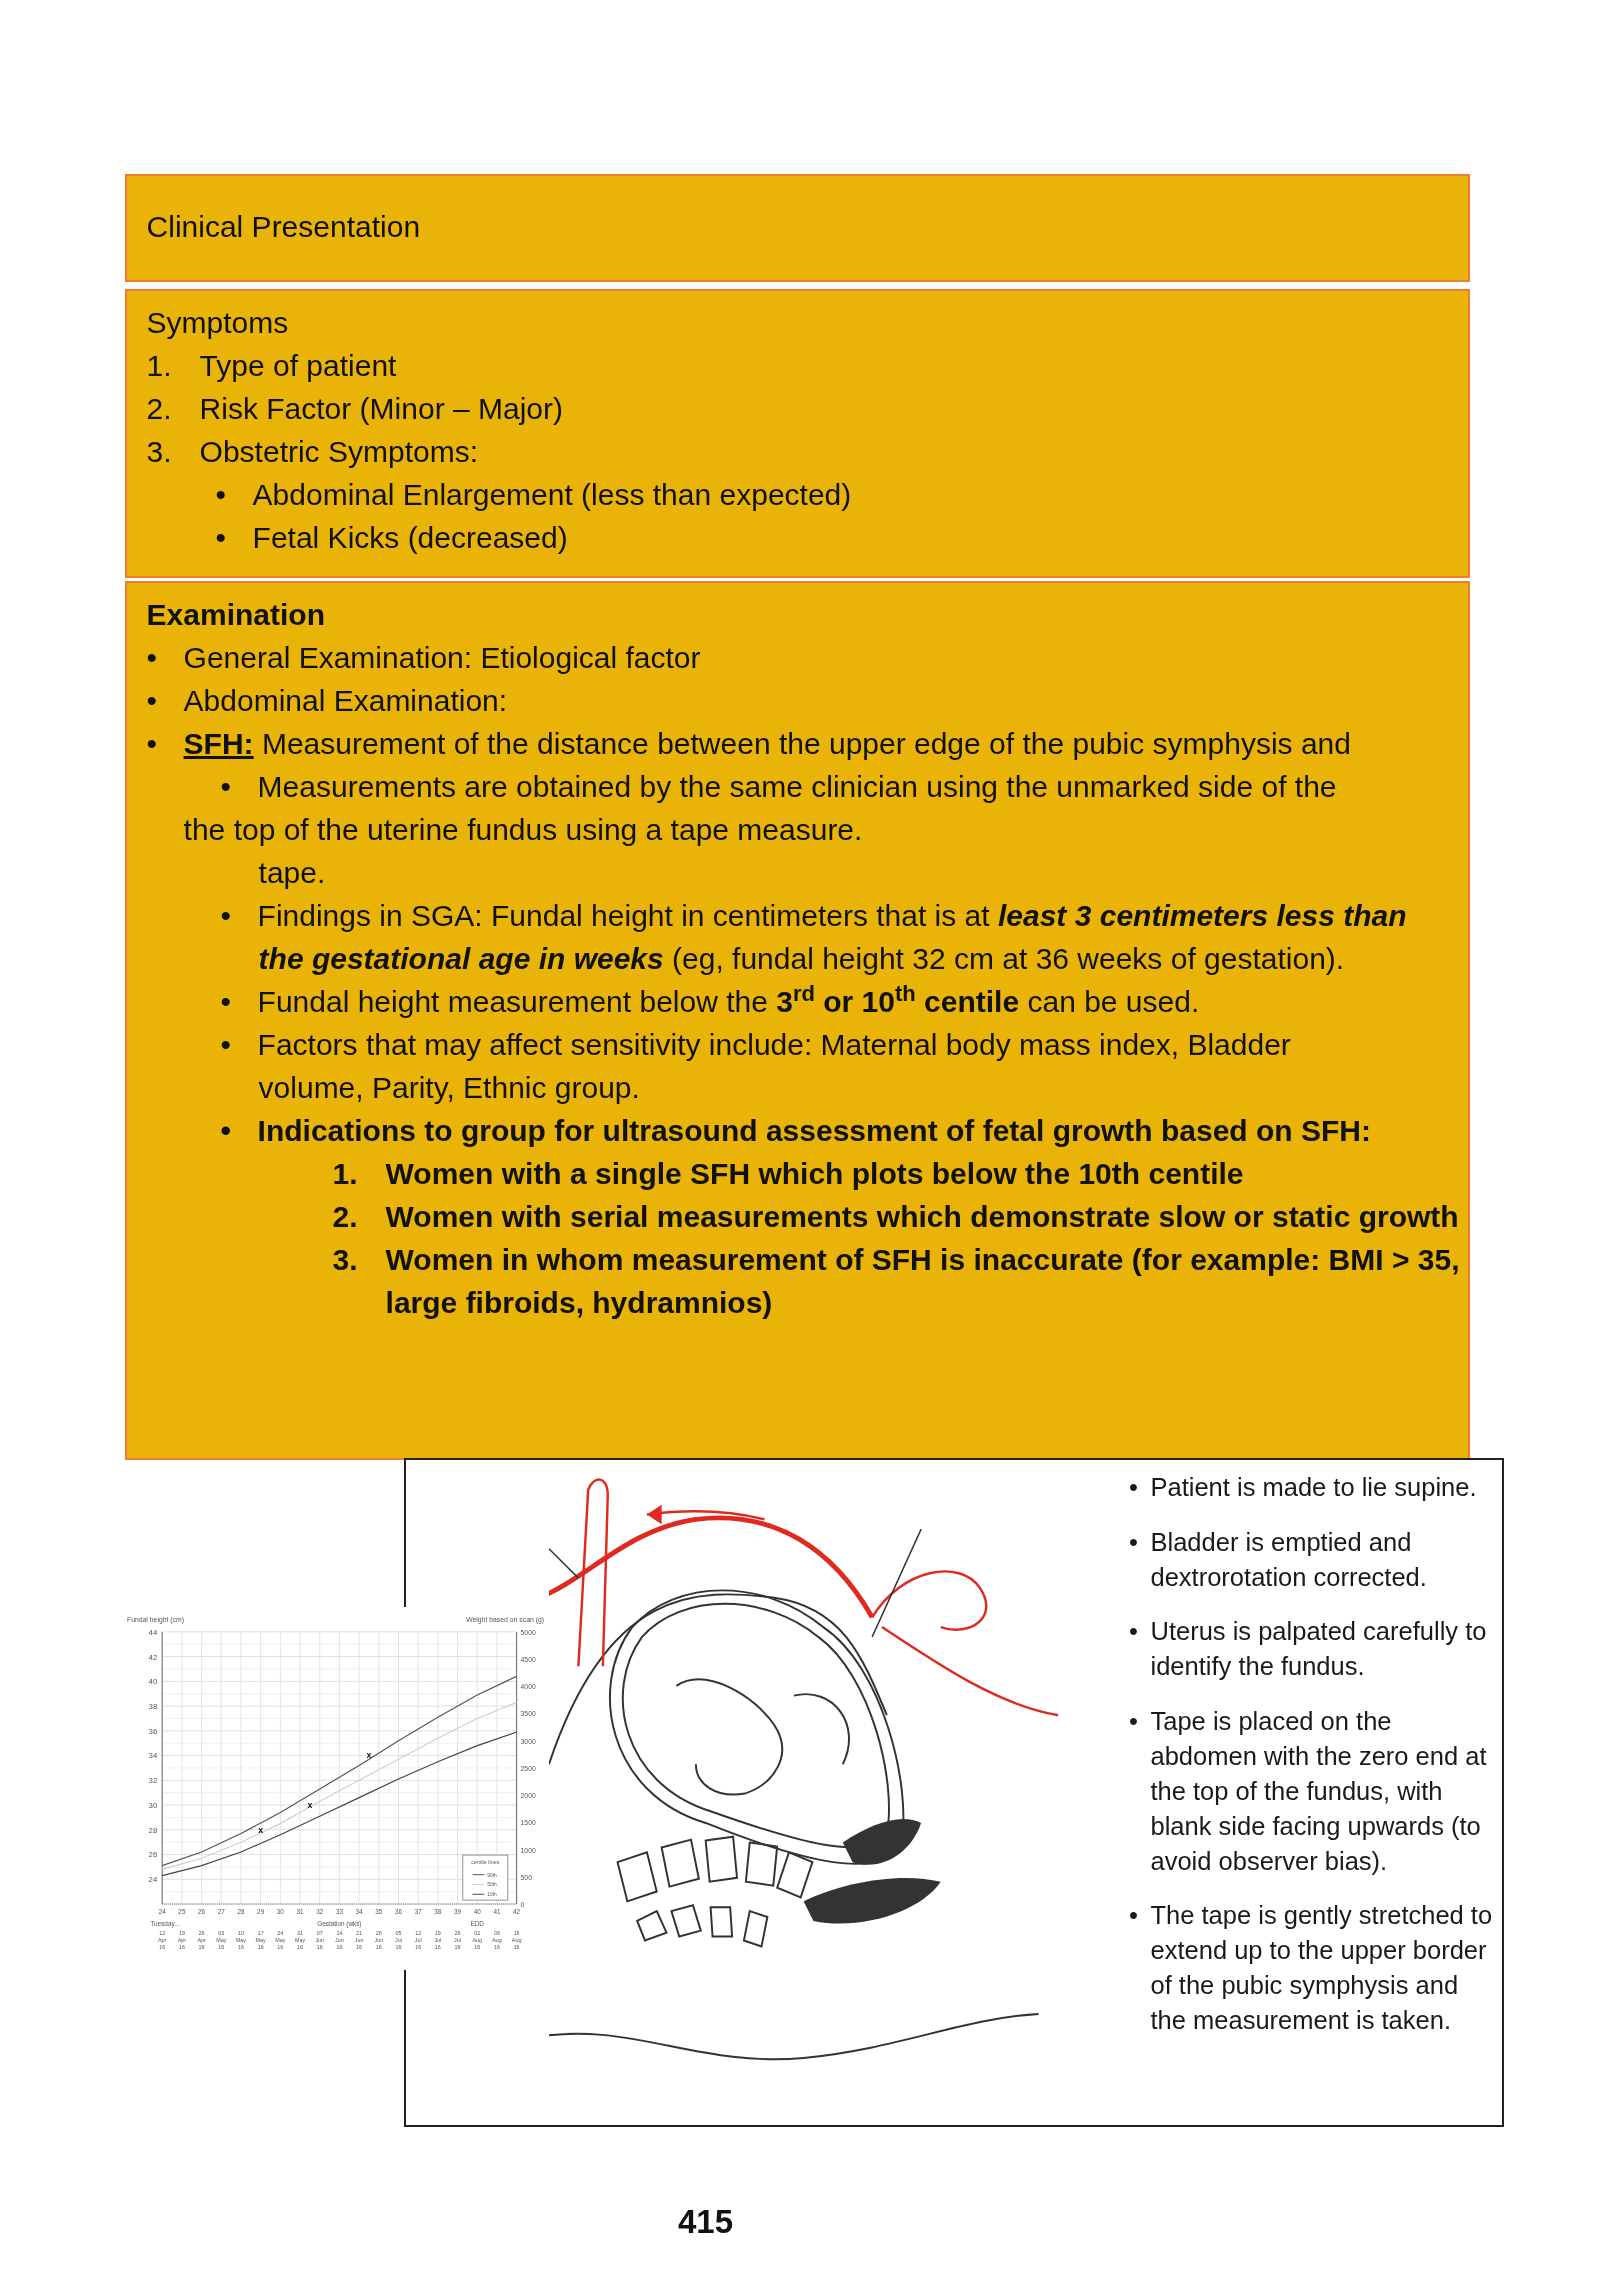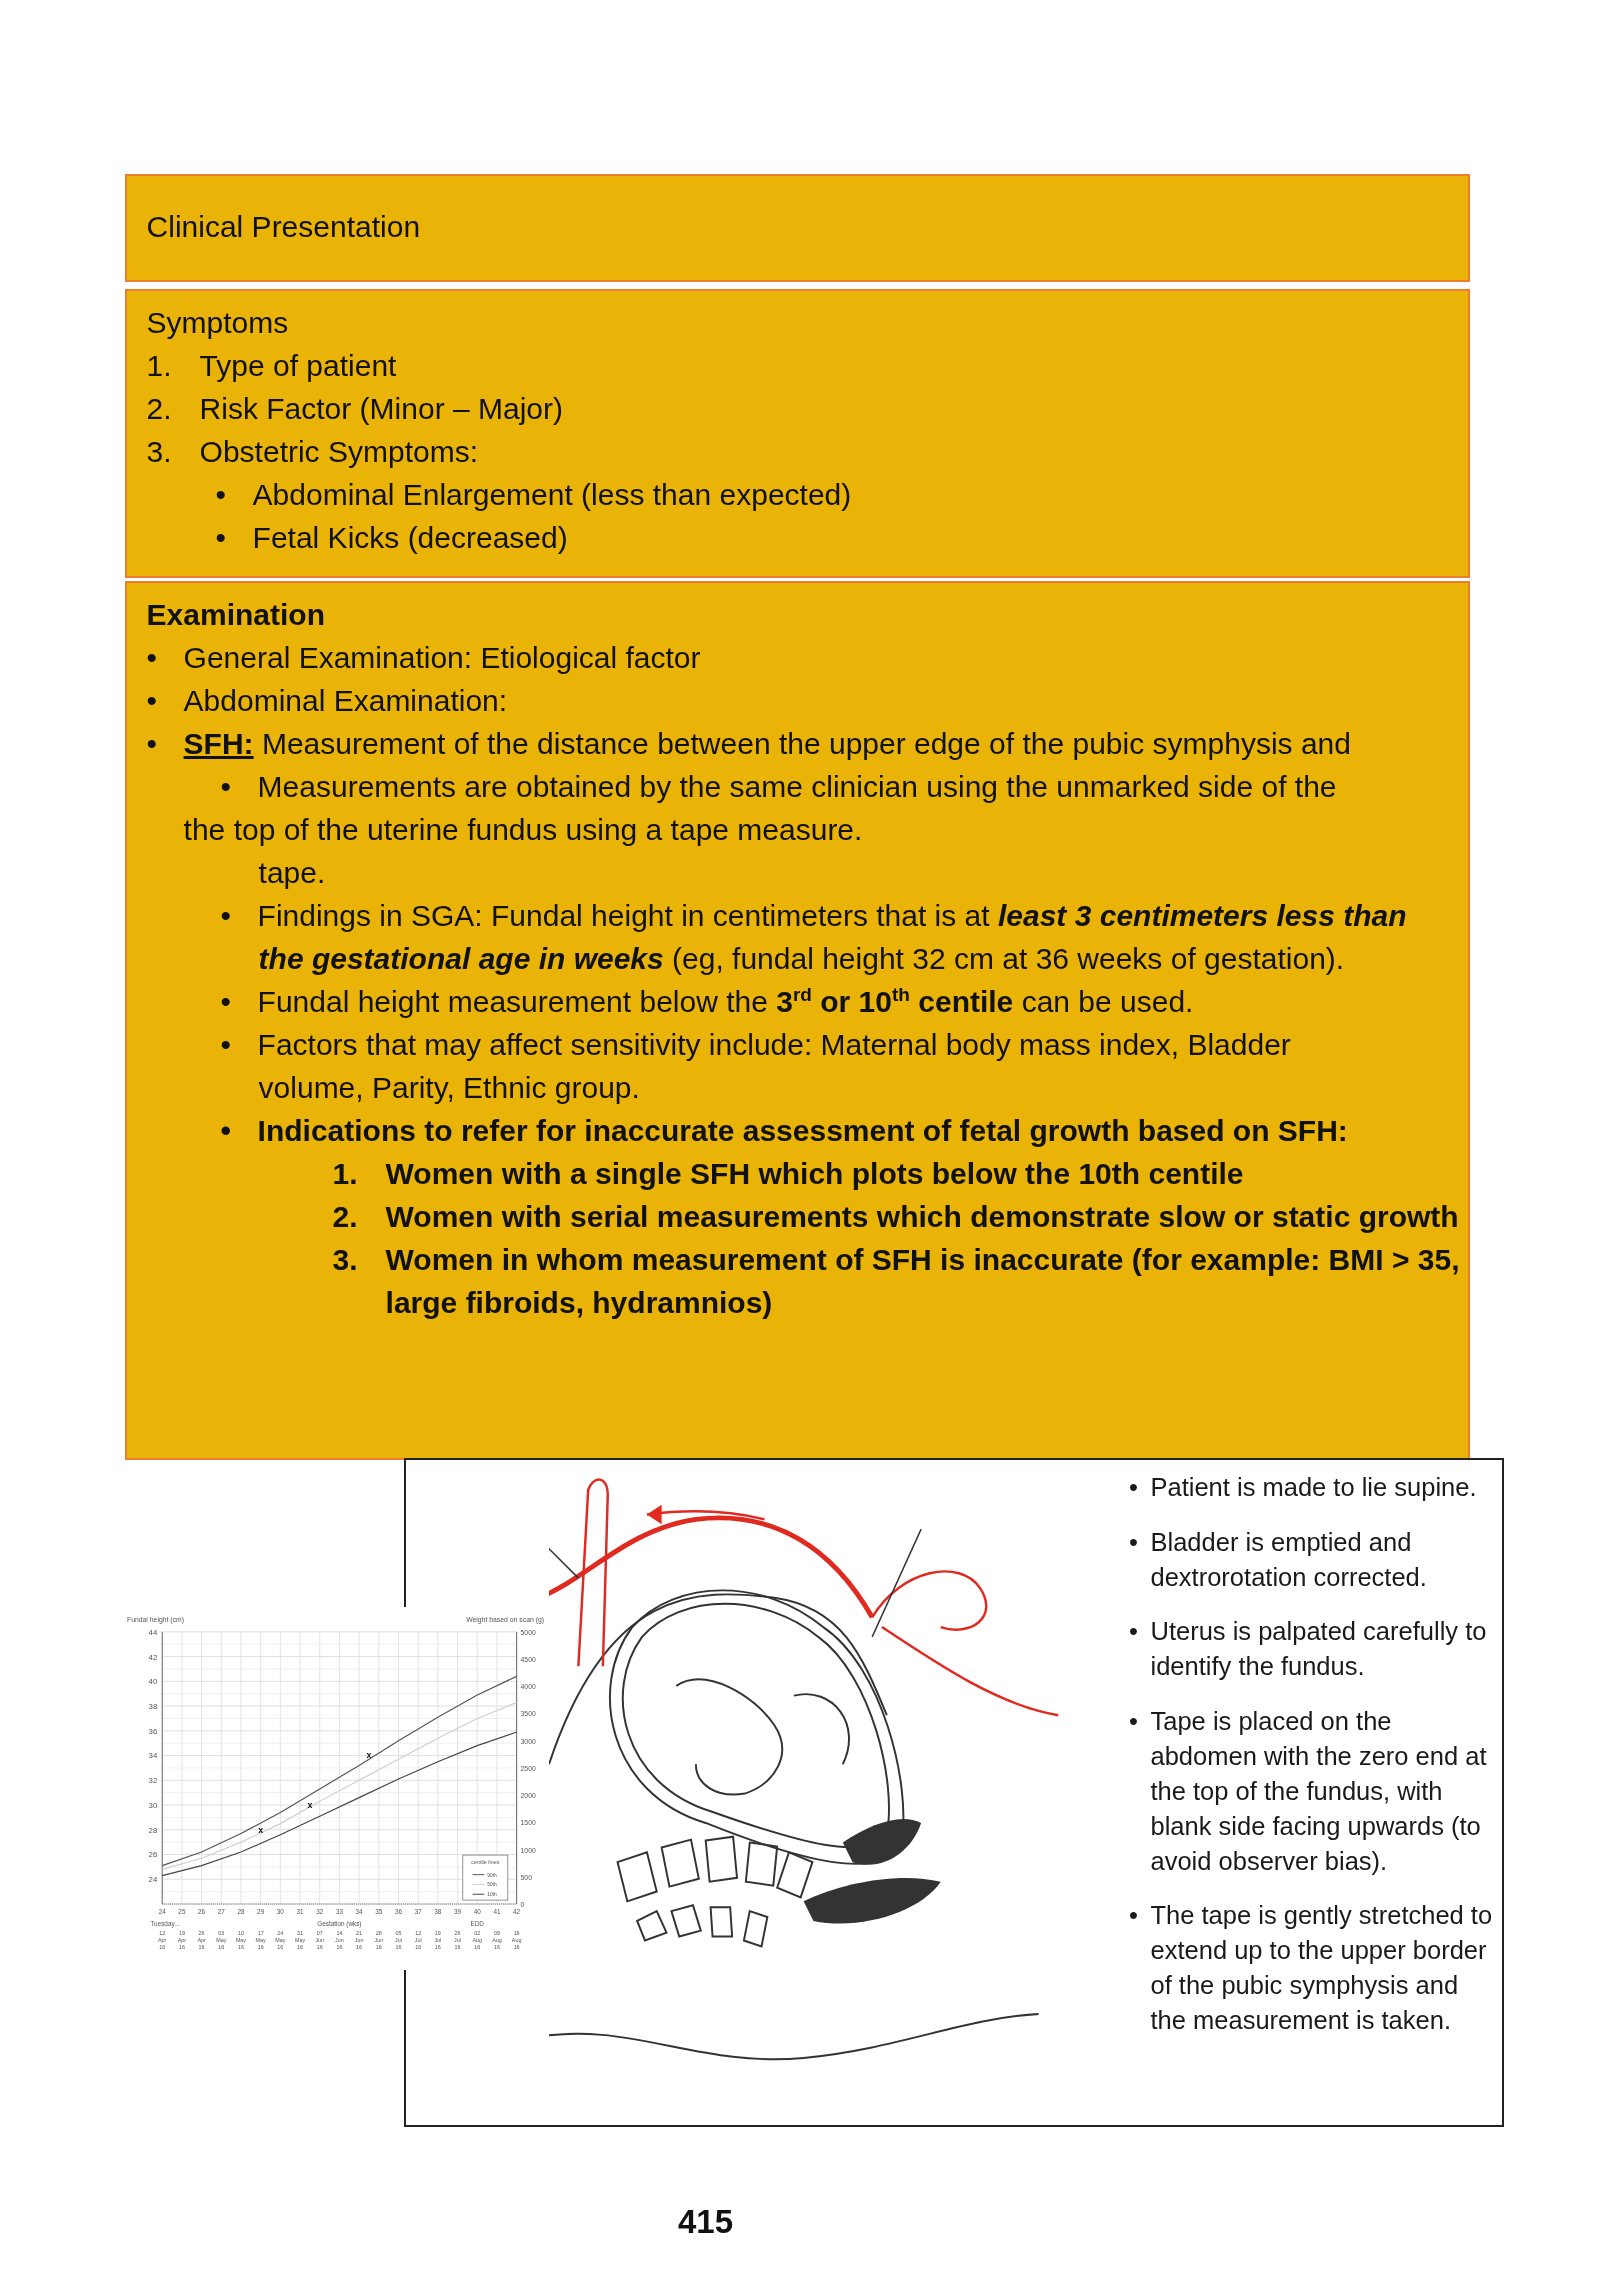--- a/index.html
+++ b/index.html
@@ -27,21 +27,21 @@
     .exam .cont1 { padding-left: 37px; }
     .exam .b2 { padding-left: 74px; }
     .exam .b2 .bullet { width: 37px; }
     .exam .cont2 { padding-left: 112px; }
     .exam .n3 { padding-left: 186px; }
     .exam .n3 .num { width: 53px; }
     .exam .cont3 { padding-left: 239px; }
     .bold { font-weight: bold; }
     .bi { font-weight: bold; font-style: italic; }
     .u { text-decoration: underline; font-weight: bold; margin-top: 40px; }
-    sup { font-size: 19px; line-height: 0; }
+    sup { font-size: 22px; line-height: 0; }
 
     .figure-frame {
       position: absolute; left: 404px; top: 1458px; width: 1100px; height: 669px;
       border: 2px solid #222; box-sizing: border-box; background: #fff;
     }
     .fig-list {
       position: absolute; left: 1125px; top: 1470px; width: 372px;
       font-size: 25.5px; line-height: 35px; color: #1a1a1a;
     }
     .fig-item { position: relative; padding-left: 25.5px; margin-bottom: 19.6px; }
@@ -79,21 +79,21 @@
     <div class="row b1"><span class="bullet">•</span><span>Abdominal Examination:</span></div>
     <div class="row b1"><span class="bullet">•</span><span class="u">SFH:</span><span> Measurement of the distance between the upper edge of the pubic symphysis and</span></div>
     <div class="row b2"><span class="bullet">•</span><span>Measurements are obtained by the same clinician using the unmarked side of the</span></div>
     <div class="row cont1">the top of the uterine fundus using a tape measure.</div>
     <div class="row cont2">tape.</div>
     <div class="row b2"><span class="bullet">•</span><span>Findings in SGA: Fundal height in centimeters that is at </span><span class="bi">least 3 centimeters less than</span></div>
     <div class="row cont2"><span class="bi">the gestational age in weeks</span><span> (eg, fundal height 32 cm at 36 weeks of gestation).</span></div>
     <div class="row b2"><span class="bullet">•</span><span>Fundal height measurement below the </span><span class="bold">3</span><sup class="bold">rd</sup><span class="bold"> or 10</span><sup class="bold">th</sup><span class="bold"> centile</span><span> can be used.</span></div>
     <div class="row b2"><span class="bullet">•</span><span>Factors that may affect sensitivity include: Maternal body mass index, Bladder</span></div>
     <div class="row cont2">volume, Parity, Ethnic group.</div>
-    <div class="row b2 bold"><span class="bullet">•</span><span>Indications to refer for inaccurate assessment of fetal growth based on SFH:</span></div>
+    <div class="row b2 bold"><span class="bullet">•</span><span>Indications to group for ultrasound assessment of fetal growth based on SFH:</span></div>
     <div class="row n3 bold"><span class="num">1.</span><span>Women with a single SFH which plots below the 10th  centile</span></div>
     <div class="row n3 bold"><span class="num">2.</span><span>Women with serial measurements which demonstrate slow or static growth</span></div>
     <div class="row n3 bold"><span class="num">3.</span><span>Women in whom measurement of SFH is inaccurate (for example: BMI &gt; 35,</span></div>
     <div class="row cont3 bold">large fibroids, hydramnios)</div>
   </div>
 </div>
 
 <div class="figure-frame"></div>
 
 <svg class="illus" viewBox="0 0 580 620">

